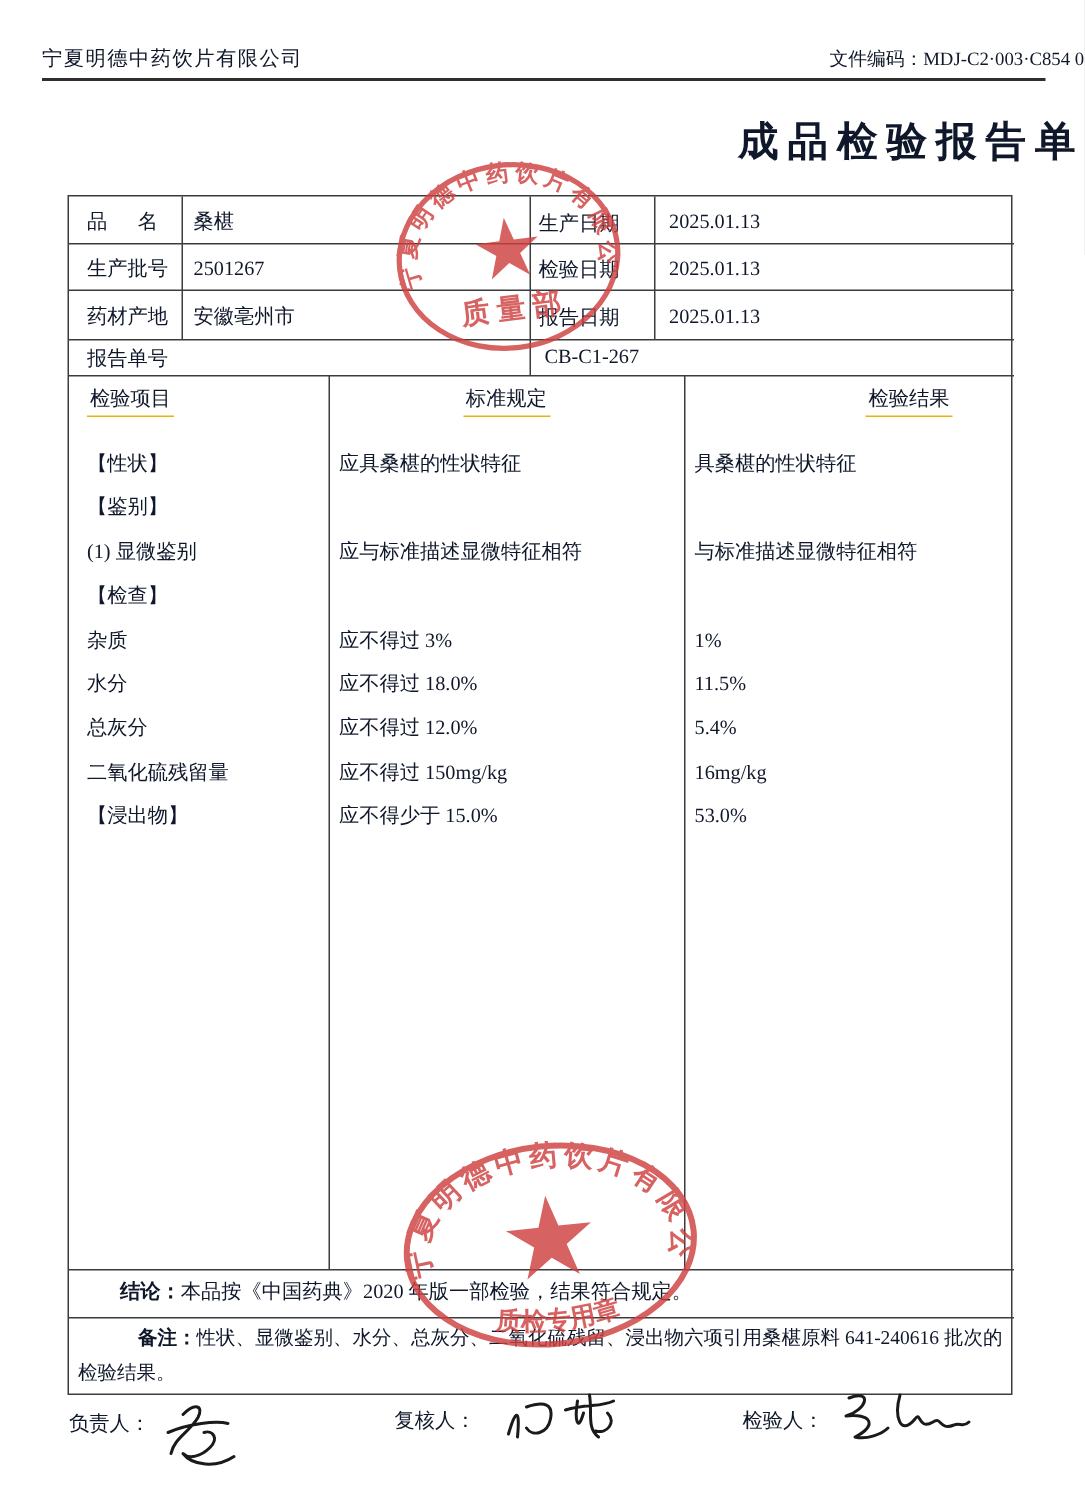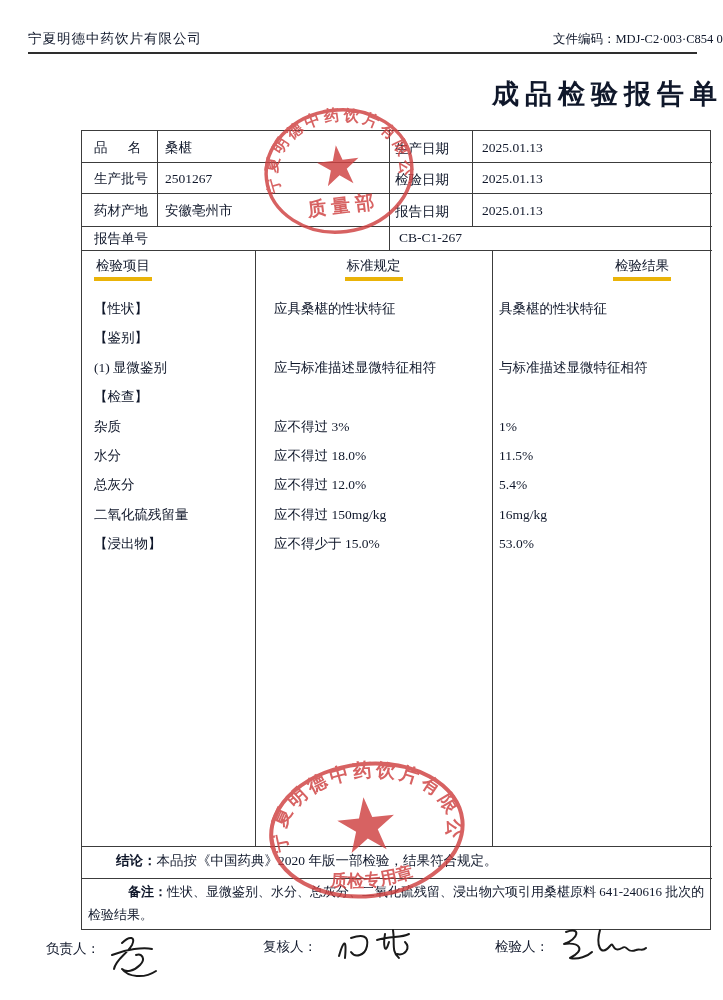--- a/index.html
+++ b/index.html
@@ -9,24 +9,24 @@
     font-family:"Liberation Serif","DejaVu Serif",serif;
     color:#0f172a;
   }
   .abs{position:absolute;}
   .hline{position:absolute;background:#3c3c3c;height:1px;}
   .vline{position:absolute;background:#3c3c3c;width:1px;}
   #company{left:28px;top:30px;font-size:13.5px;letter-spacing:1px;}
   #doccode{right:-6px;top:31px;font-size:12.5px;white-space:nowrap;}
   #headrule{left:28px;top:52px;width:669px;height:2px;background:#2e2e2e;}
   #title{left:0;top:76px;width:723px;text-align:right;font-size:27px;font-weight:bold;letter-spacing:6px;}
-  #tbl{left:45px;top:130px;width:630px;height:800px;border:1.2px solid #3c3c3c;box-sizing:border-box;margin-left:36px;}
+  #tbl{left:45px;top:130px;width:630px;height:800px;border:1.2px solid #3c3c3c;box-sizing:border-box;}
   .cell{position:absolute;font-size:13.5px;white-space:pre;}
   .hdr-wrap{position:absolute;font-size:13.5px;}
-  .hdr-u{display:inline-block;border-bottom:4px solid #eab308;padding:0 2px 2px 2px;}
+  .hdr-u{display:inline-block;border-bottom:1px solid #eab308;padding:0 2px 2px 2px;}
   .col{position:absolute;font-size:13.5px;}
   .line{min-height:29.4px;line-height:29.4px;white-space:pre;}
   #conclusion-row{position:absolute;left:34px;top:721px;font-size:13.5px;white-space:nowrap;}
   #remark-row{position:absolute;left:6px;top:750px;width:618px;font-size:13px;line-height:22.5px;text-indent:40px;}
   .bold{font-weight:bold;}
   .sig-label{position:absolute;font-size:13.5px;}
   .sig-svg{position:absolute;}
   .sig-svg path{stroke:#1a1a1a;stroke-width:2;fill:none;stroke-linecap:round;stroke-linejoin:round;}
   .stamp{position:absolute;opacity:0.82;}
   .stamp text{font-family:"Liberation Serif","DejaVu Serif",serif;font-weight:bold;}
@@ -91,21 +91,21 @@
       <div class="line">【鉴别】</div>
       <div class="line">(1) 显微鉴别</div>
       <div class="line">【检查】</div>
       <div class="line">杂质</div>
       <div class="line">水分</div>
       <div class="line">总灰分</div>
       <div class="line">二氧化硫残留量</div>
       <div class="line">【浸出物】</div>
     </div>
 
-    <div class="col" style="left:173px;top:163px;width:237px;padding-left:19px;box-sizing:border-box;">
+    <div class="col" style="left:173px;top:163px;width:237px;padding-left:7px;box-sizing:border-box;">
       <div class="line">应具桑椹的性状特征</div>
       <div class="line"></div>
       <div class="line">应与标准描述显微特征相符</div>
       <div class="line"></div>
       <div class="line">应不得过 3%</div>
       <div class="line">应不得过 18.0%</div>
       <div class="line">应不得过 12.0%</div>
       <div class="line">应不得过 150mg/kg</div>
       <div class="line">应不得少于 15.0%</div>
     </div>

